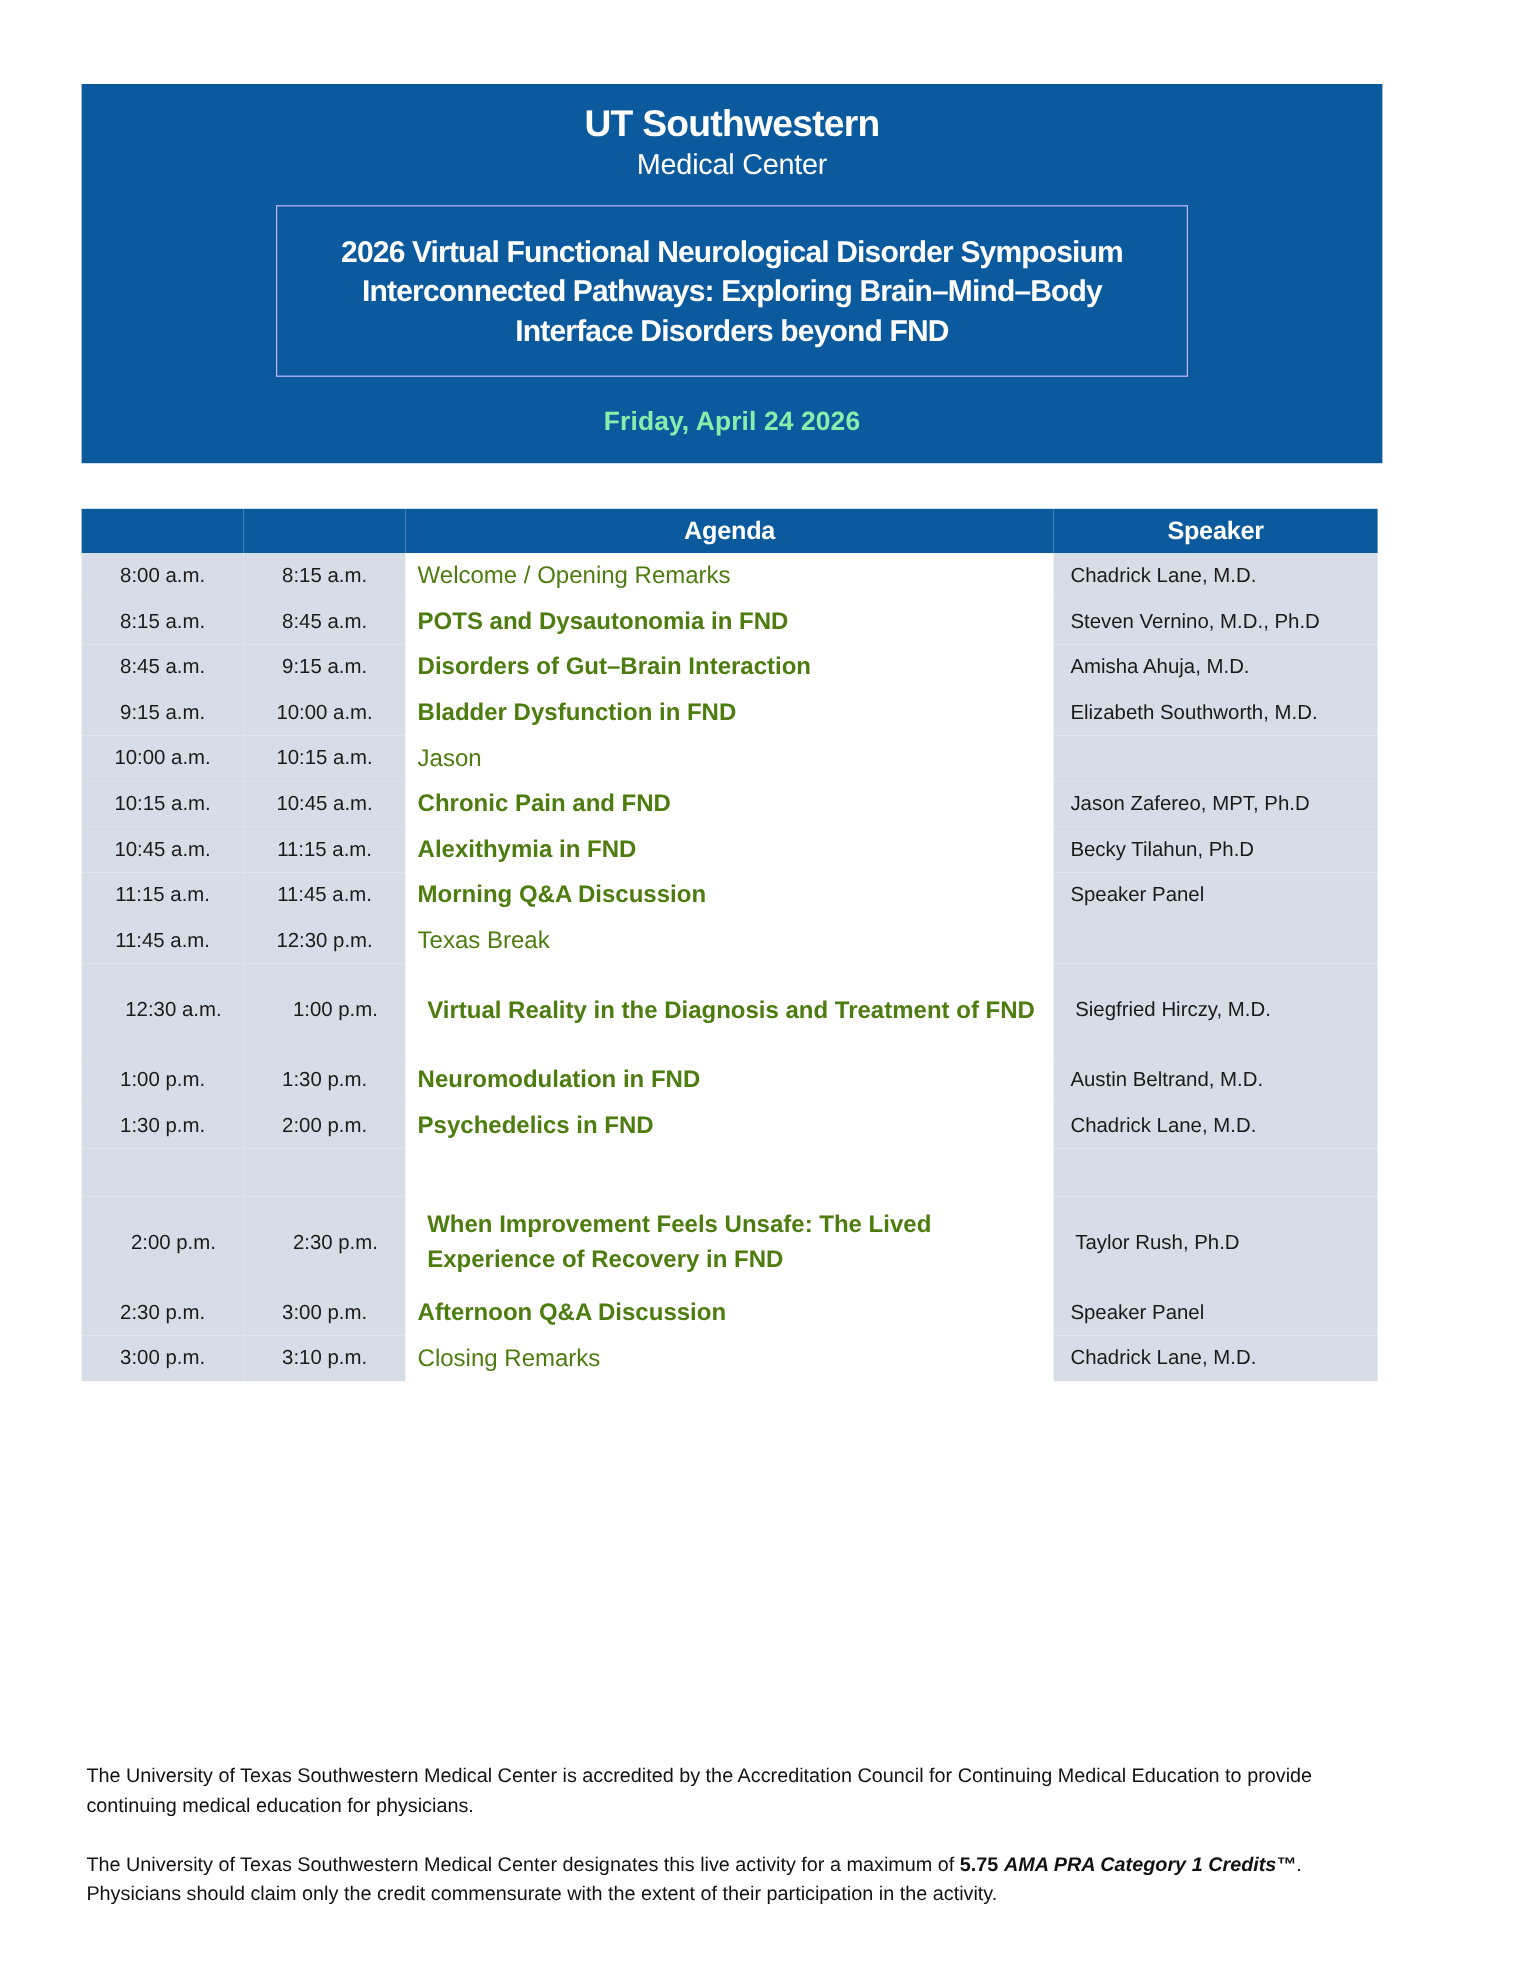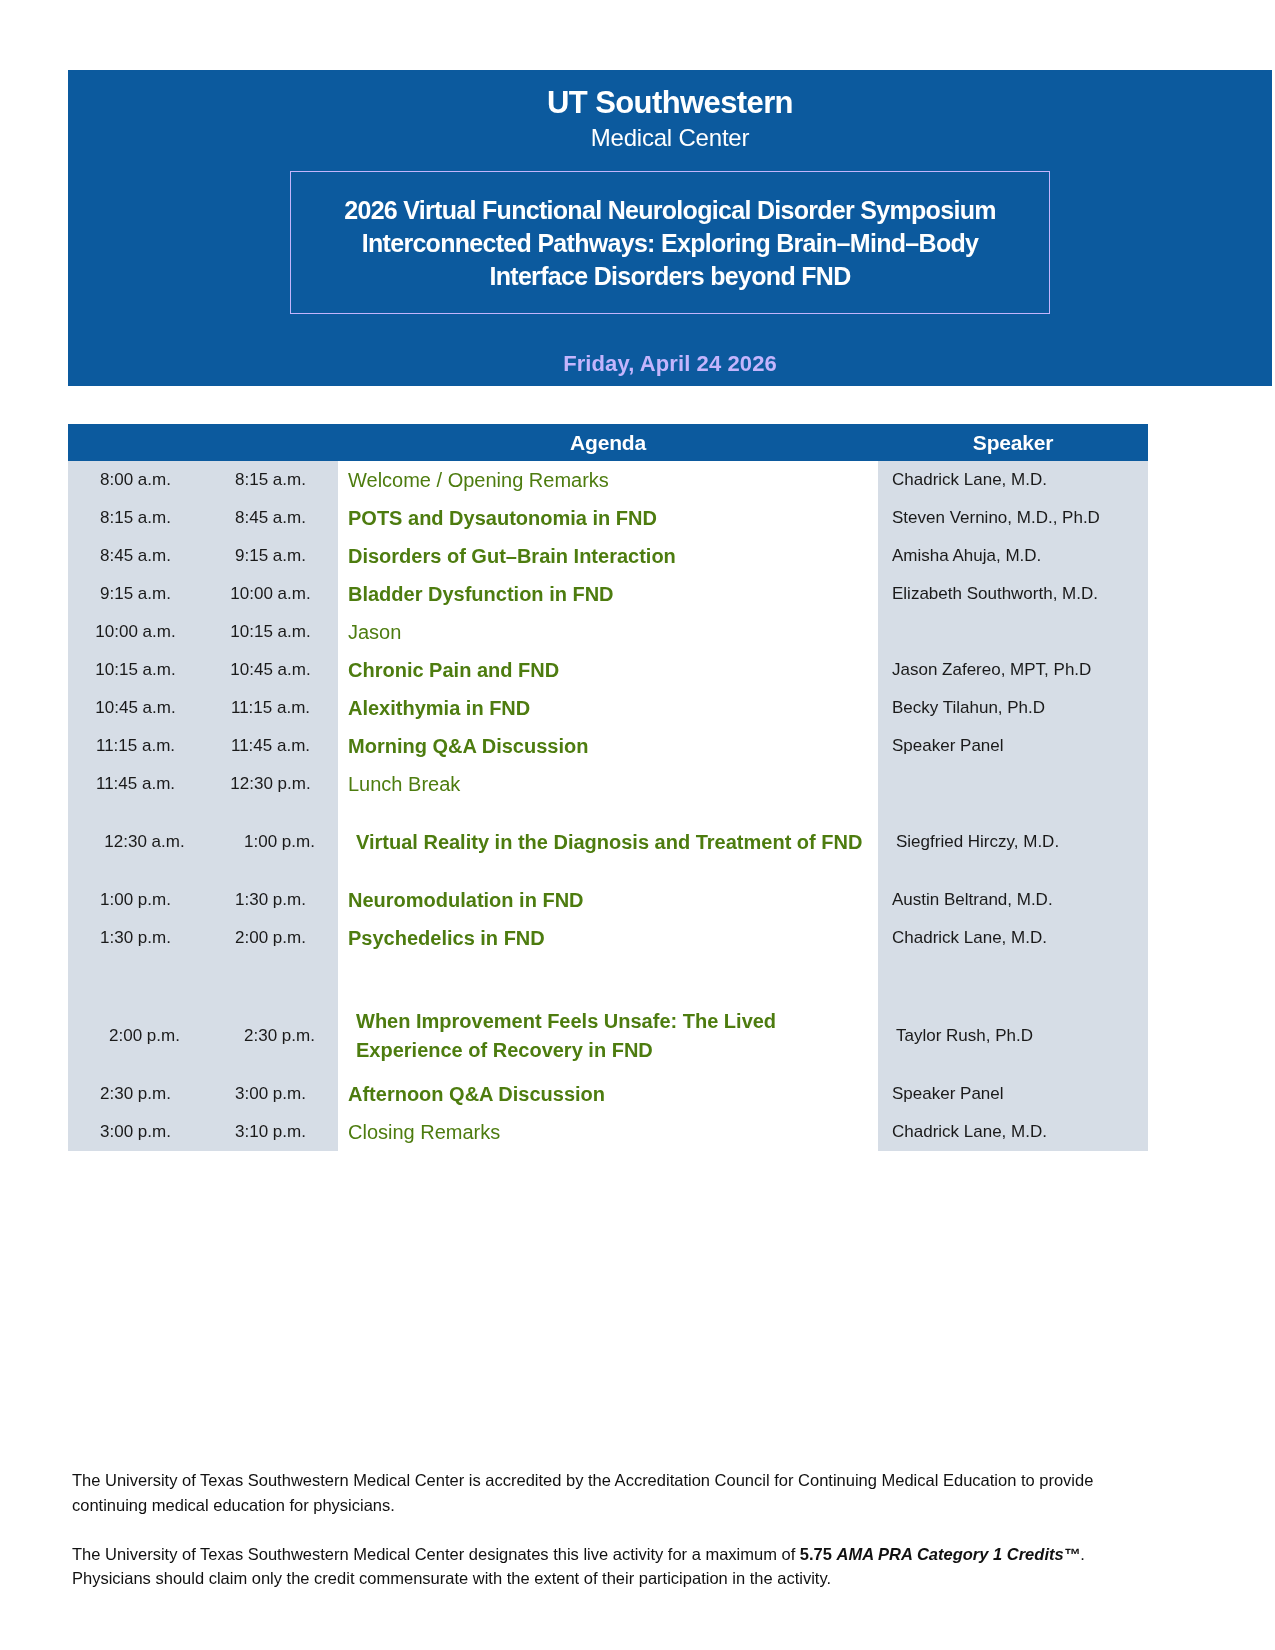--- a/index.html
+++ b/index.html
@@ -14,21 +14,21 @@
     color: #000000;
     position: relative;
     overflow: hidden;
   }
 
   
   .banner {
     position: absolute;
     left: 68px;
     top: 70px;
-    width: 1204px;
+    width: 1084px;
     height: 316px;
     background: #0c5a9e;
     box-sizing: border-box;
     padding-top: 16px;
   }
   .brand {
     text-align: center;
     color: #ffffff;
   }
   .brand-ut {
@@ -55,25 +55,25 @@
   }
   .title-line {
     color: #ffffff;
     font-size: 25px;
     font-weight: bold;
     letter-spacing: -0.7px;
     line-height: 1.32;
   }
   .banner-date {
     text-align: center;
-    color: #c4b5fd;
+    color: #86efac;
     font-size: 22px;
     font-weight: bold;
     letter-spacing: 0.1px;
-    margin-top: 37px;
+    margin-top: 24px;
   }
 
   
   .agenda {
     position: absolute;
     left: 68px;
     top: 424px;
     width: 1080px;
     border-collapse: collapse;
     table-layout: fixed;
@@ -214,21 +214,21 @@
       </tr>
       <tr>
         <td class="cell-time">11:15 a.m.</td>
         <td class="cell-time">11:45 a.m.</td>
         <td class="cell-agenda bold">Morning Q&amp;A Discussion</td>
         <td class="cell-spk">Speaker Panel</td>
       </tr>
       <tr>
         <td class="cell-time">11:45 a.m.</td>
         <td class="cell-time">12:30 p.m.</td>
-        <td class="cell-agenda">Lunch Break</td>
+        <td class="cell-agenda">Texas Break</td>
         <td class="cell-spk"></td>
       </tr>
       <tr class="tall">
         <td class="cell-time">12:30 a.m.</td>
         <td class="cell-time">1:00 p.m.</td>
         <td class="cell-agenda bold">Virtual Reality in the Diagnosis and Treatment of FND</td>
         <td class="cell-spk">Siegfried Hirczy, M.D.</td>
       </tr>
       <tr>
         <td class="cell-time">1:00 p.m.</td>

